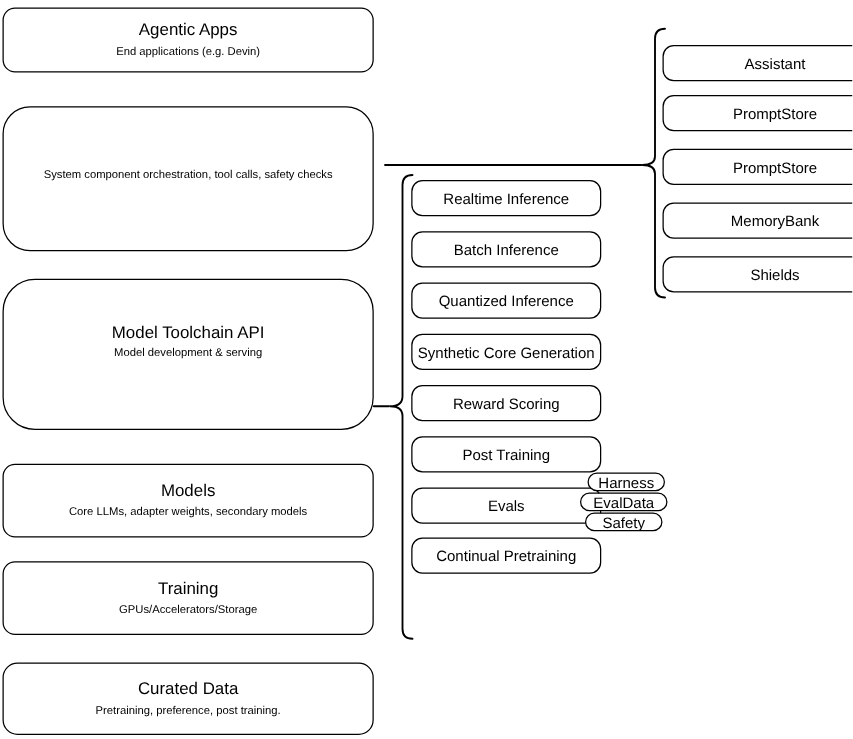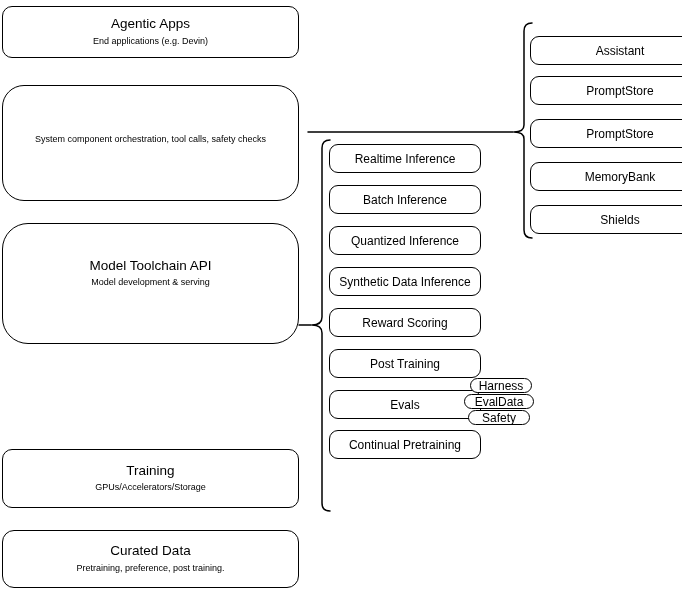--- a/index.html
+++ b/index.html
@@ -103,20 +103,24 @@
 
   <div class="box lbox" style="top:85px;height:116px;border-radius:22px;padding-bottom:12px">
     <div class="lsub">System component orchestration, tool calls, safety checks</div>
   </div>
 
   <div class="box lbox" style="top:223px;height:121px;border-radius:26px;padding-bottom:20px">
     <div class="ltitle">Model Toolchain API</div>
     <div class="lsub">Model development &amp; serving</div>
   </div>
 
+  <div class="box lbox" style="top:371px;height:59px;border-radius:10px">
+    <div class="ltitle">Models</div>
+    <div class="lsub">Core LLMs, adapter weights, secondary models</div>
+  </div>
 
   <div class="box lbox" style="top:449px;height:59px;border-radius:10px">
     <div class="ltitle">Training</div>
     <div class="lsub">GPUs/Accelerators/Storage</div>
   </div>
 
   <div class="box lbox" style="top:530px;height:58px;border-radius:12px">
     <div class="ltitle">Curated Data</div>
     <div class="lsub">Pretraining, preference, post training.</div>
   </div>
@@ -124,21 +128,21 @@
   <div class="box mbox" style="top:144px">
     <span class="label">Realtime Inference</span>
   </div>
   <div class="box mbox" style="top:185px">
     <span class="label">Batch Inference</span>
   </div>
   <div class="box mbox" style="top:226px">
     <span class="label">Quantized Inference</span>
   </div>
   <div class="box mbox" style="top:267px">
-    <span class="label">Synthetic Data Inference</span>
+    <span class="label">Synthetic Core Generation</span>
   </div>
   <div class="box mbox" style="top:308px">
     <span class="label">Reward Scoring</span>
   </div>
   <div class="box mbox" style="top:349px">
     <span class="label">Post Training</span>
   </div>
   <div class="box mbox" style="top:390px">
     <span class="label">Evals</span>
   </div>

